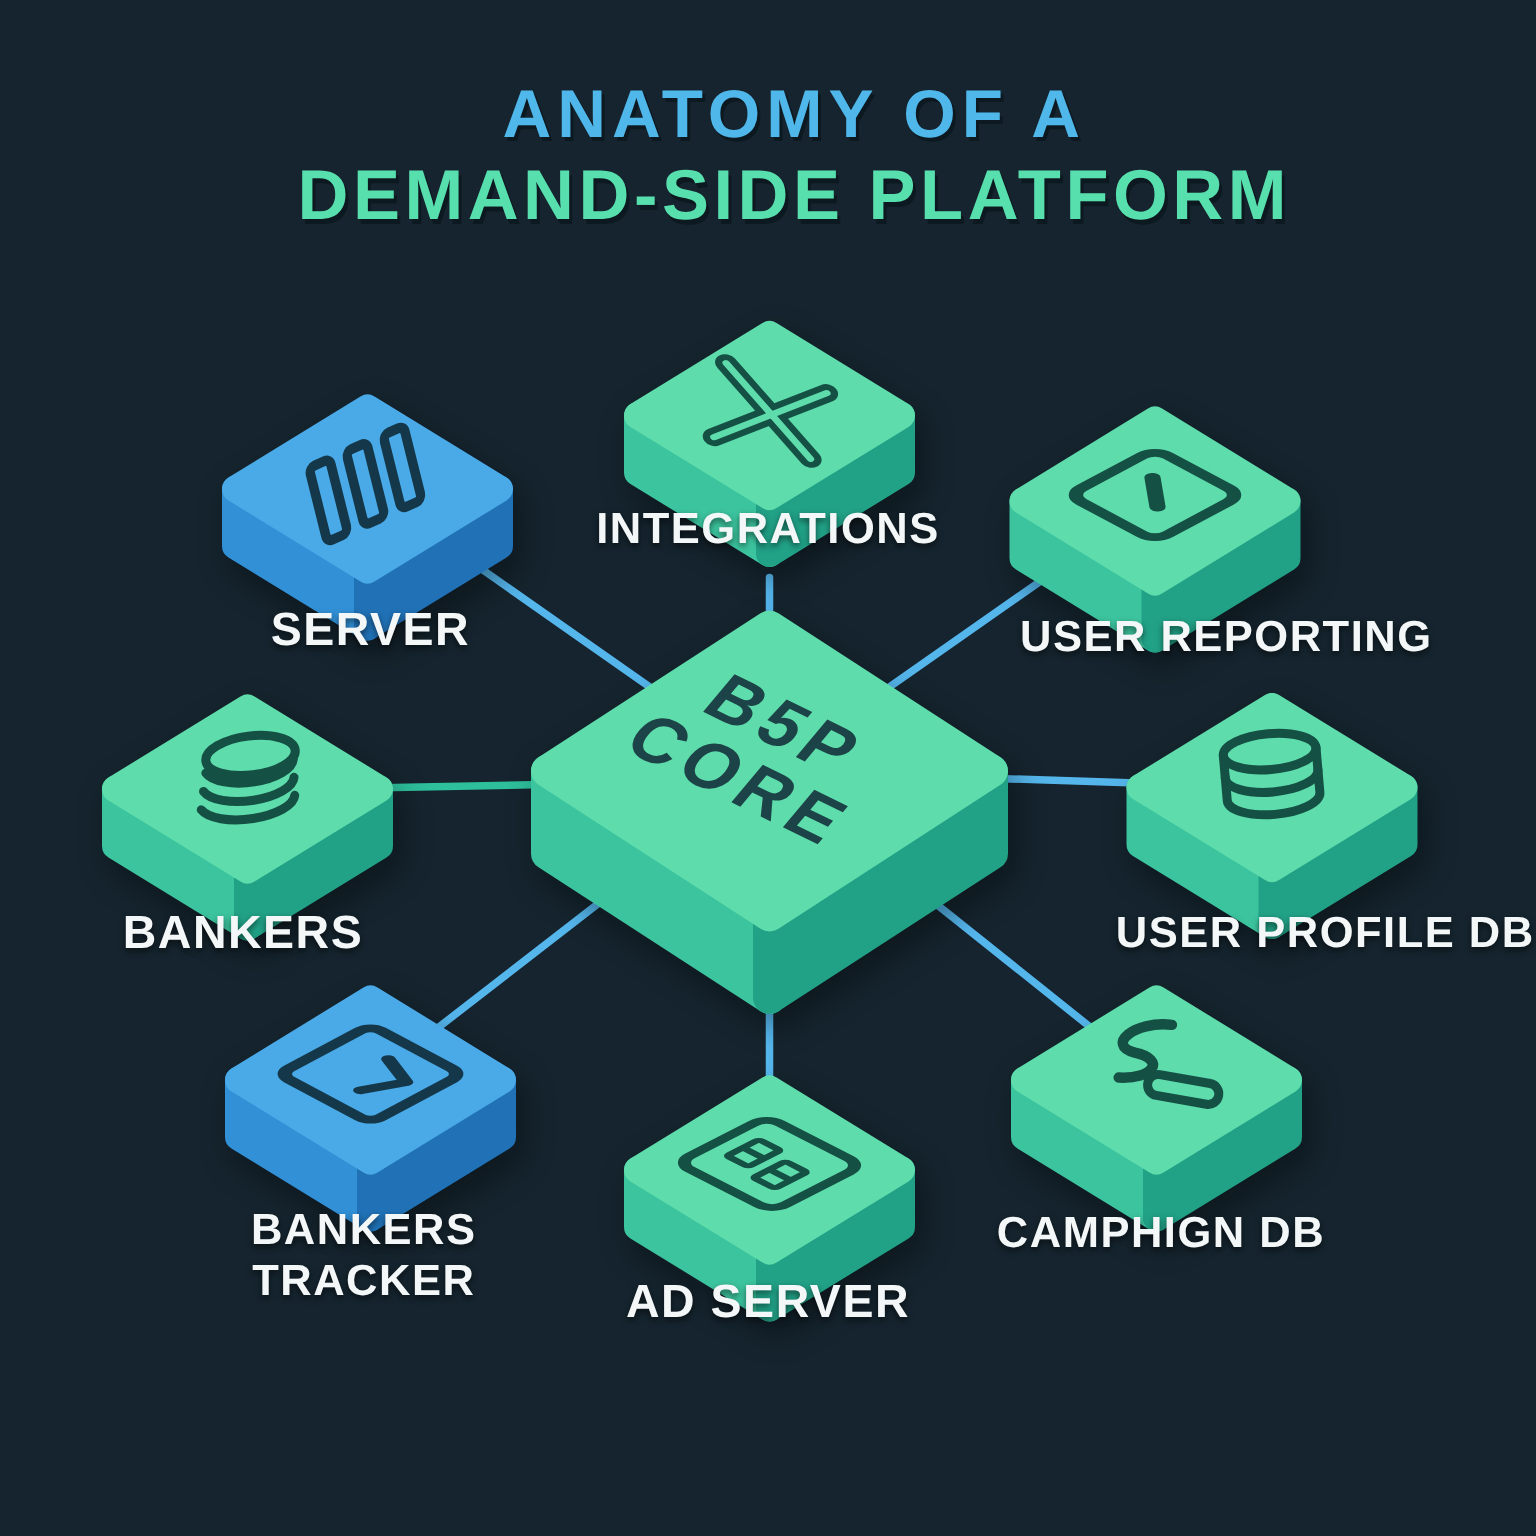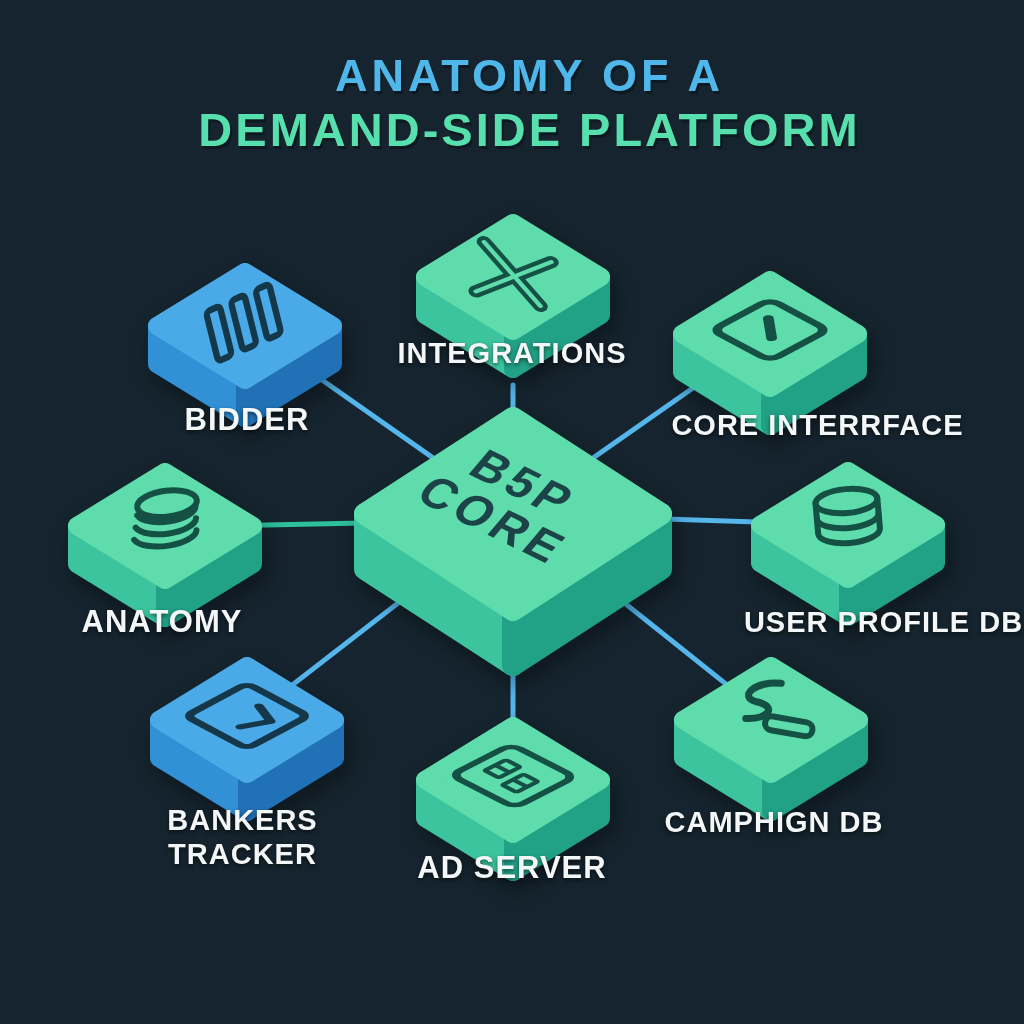--- a/index.html
+++ b/index.html
@@ -99,21 +99,21 @@
     <polygon points="12,64 100,118 100,156 12,102" fill="var(--block-blue-left)" stroke="var(--block-blue-left)" stroke-width="18" stroke-linejoin="round"></polygon>
     <polygon points="188,64 100,118 100,156 188,102" fill="var(--block-blue-right)" stroke="var(--block-blue-right)" stroke-width="18" stroke-linejoin="round"></polygon>
     <polygon points="100,10 188,64 100,118 12,64" fill="var(--block-blue-top)" stroke="var(--block-blue-top)" stroke-width="18" stroke-linejoin="round"></polygon>
     <g transform="translate(100,60) rotate(-24) skewX(-10)" fill="none" stroke="var(--icon-dark)" stroke-width="6.5" stroke-linejoin="round">
       <rect x="-36" y="-25" width="15" height="50" rx="4"></rect>
       <rect x="-9" y="-25" width="15" height="50" rx="4"></rect>
       <rect x="18" y="-25" width="15" height="50" rx="4"></rect>
     </g>
   </svg>
 </div>
-<div class="node-label lbl-bidder">BIDDER</div>
+<div class="node-label lbl-bidder">SERVER</div>
 
 <div class="node n-integrations">
   <svg width="200" height="180" viewBox="0 0 200 180">
     <polygon points="12,64 100,118 100,156 12,102" fill="var(--block-green-left)" stroke="var(--block-green-left)" stroke-width="18" stroke-linejoin="round"></polygon>
     <polygon points="188,64 100,118 100,156 188,102" fill="var(--block-green-right)" stroke="var(--block-green-right)" stroke-width="18" stroke-linejoin="round"></polygon>
     <polygon points="100,10 188,64 100,118 12,64" fill="var(--block-green-top)" stroke="var(--block-green-top)" stroke-width="18" stroke-linejoin="round"></polygon>
     <g transform="translate(100,62) rotate(14) scale(1,0.78)">
       <path d="M-36,-32 L34,30 M34,-28 L-32,32" fill="none" stroke="var(--icon-dark-green)" stroke-width="15" stroke-linecap="round"></path>
       <path d="M-36,-32 L34,30 M34,-28 L-32,32" fill="none" stroke="var(--block-green-top)" stroke-width="5" stroke-linecap="round"></path>
     </g>
@@ -125,36 +125,36 @@
   <svg width="200" height="180" viewBox="0 0 200 180">
     <polygon points="12,64 100,118 100,156 12,102" fill="var(--block-green-left)" stroke="var(--block-green-left)" stroke-width="18" stroke-linejoin="round"></polygon>
     <polygon points="188,64 100,118 100,156 188,102" fill="var(--block-green-right)" stroke="var(--block-green-right)" stroke-width="18" stroke-linejoin="round"></polygon>
     <polygon points="100,10 188,64 100,118 12,64" fill="var(--block-green-top)" stroke="var(--block-green-top)" stroke-width="18" stroke-linejoin="round"></polygon>
     <g transform="translate(100,60) scale(1.2,0.64) rotate(45)" fill="none" stroke="var(--icon-dark-green)" stroke-width="8" stroke-linejoin="round">
       <rect x="-34" y="-34" width="68" height="68" rx="10"></rect>
       <path d="M-14,-12 L10,8" stroke-width="9" stroke-linecap="round"></path>
     </g>
   </svg>
 </div>
-<div class="node-label lbl-user-interface">CORE INTERRFACE</div>
+<div class="node-label lbl-user-interface">USER REPORTING</div>
 
 <div class="node n-bankers">
   <svg width="200" height="180" viewBox="0 0 200 180">
     <polygon points="12,64 100,118 100,156 12,102" fill="var(--block-green-left)" stroke="var(--block-green-left)" stroke-width="18" stroke-linejoin="round"></polygon>
     <polygon points="188,64 100,118 100,156 188,102" fill="var(--block-green-right)" stroke="var(--block-green-right)" stroke-width="18" stroke-linejoin="round"></polygon>
     <polygon points="100,10 188,64 100,118 12,64" fill="var(--block-green-top)" stroke="var(--block-green-top)" stroke-width="18" stroke-linejoin="round"></polygon>
     <g transform="translate(100,58) rotate(-7)" fill="none" stroke="var(--icon-dark-green)" stroke-width="6" stroke-linecap="round">
       <ellipse cx="4" cy="-16" rx="30" ry="13"></ellipse>
       <path d="M-27,-8 a30,13 0 0 0 59,-2"></path>
       <path d="M-30,4 a31,13 0 0 0 61,-2"></path>
       <path d="M-33,16 a32,13 0 0 0 63,-2"></path>
     </g>
   </svg>
 </div>
-<div class="node-label lbl-bankers">ANATOMY</div>
+<div class="node-label lbl-bankers">BANKERS</div>
 
 <div class="node n-user-profile-db">
   <svg width="200" height="180" viewBox="0 0 200 180">
     <polygon points="12,64 100,118 100,156 12,102" fill="var(--block-green-left)" stroke="var(--block-green-left)" stroke-width="18" stroke-linejoin="round"></polygon>
     <polygon points="188,64 100,118 100,156 188,102" fill="var(--block-green-right)" stroke="var(--block-green-right)" stroke-width="18" stroke-linejoin="round"></polygon>
     <polygon points="100,10 188,64 100,118 12,64" fill="var(--block-green-top)" stroke="var(--block-green-top)" stroke-width="18" stroke-linejoin="round"></polygon>
     <g transform="translate(100,58) rotate(-5)" fill="none" stroke="var(--icon-dark-green)" stroke-width="6" stroke-linecap="round">
       <ellipse cx="0" cy="-18" rx="31" ry="12"></ellipse>
       <path d="M-31,-18 V12 a31,12 0 0 0 62,0 V-18"></path>
       <path d="M-31,-3 a31,12 0 0 0 62,0"></path>

